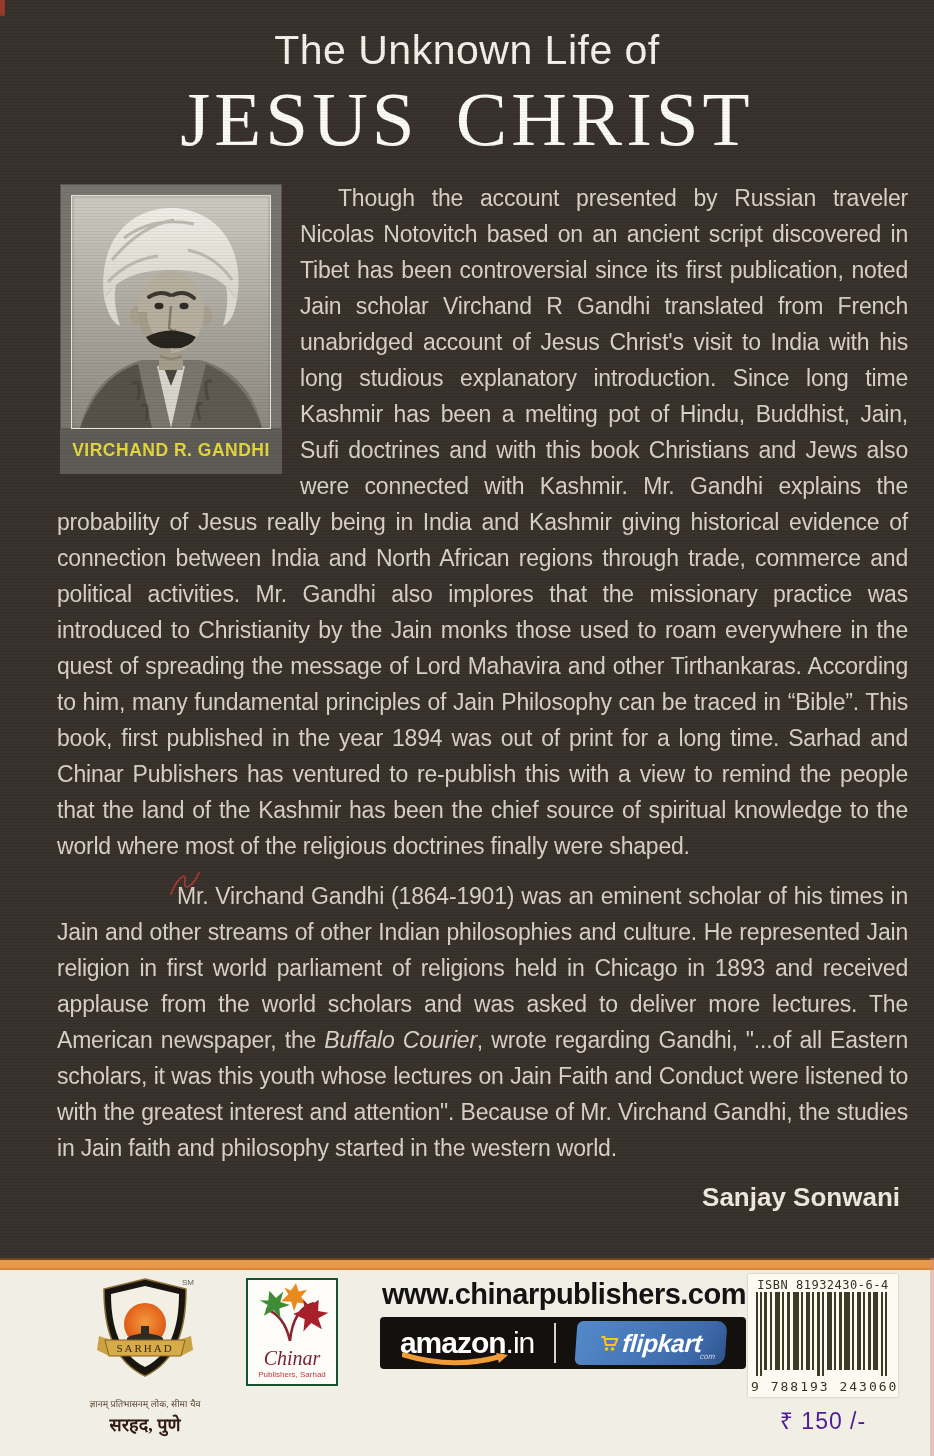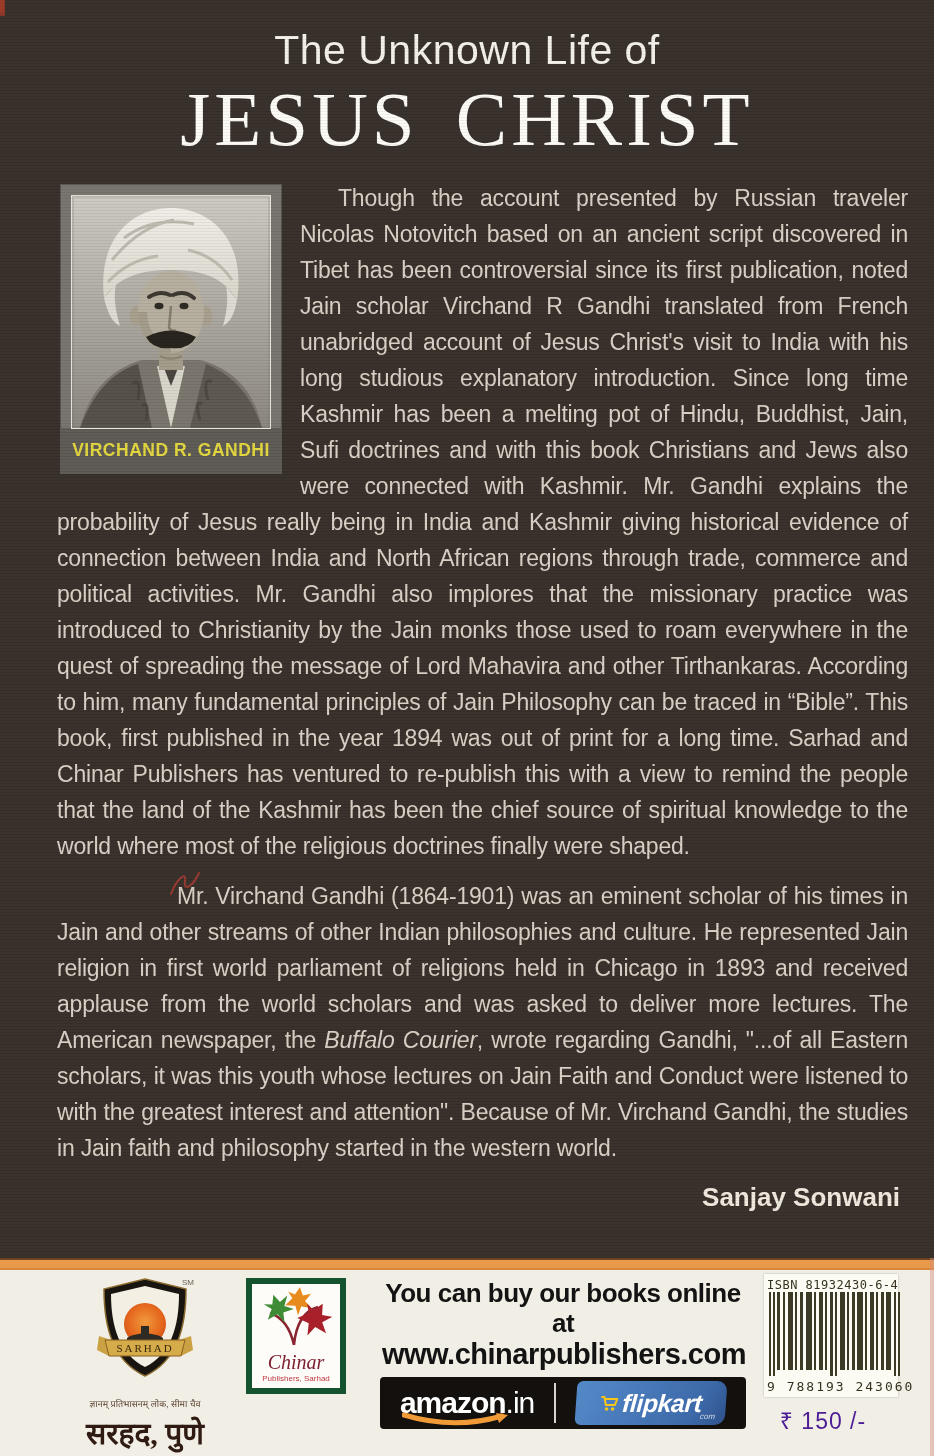--- a/index.html
+++ b/index.html
@@ -52,23 +52,23 @@
   .scribble{position:absolute;left:58px;top:656px;z-index:4;opacity:.8;}
 
   
   .footer{position:absolute;left:0;bottom:0;width:934px;height:198px;z-index:3;}
   .orange-band{height:12px;background:linear-gradient(to bottom,#6e4520 0 2px,#e89a4a 2px 10px,#d9883a 10px);}
   .cream{position:relative;height:186px;background:#f1eee5;}
 
   .sarhad{position:absolute;left:66px;top:6px;width:158px;text-align:center;color:#2f1b12;}
   .sarhad .sm{position:absolute;left:116px;top:2px;font-size:8px;color:#6a6257;}
   .sarhad .motto{font-size:9px;line-height:11px;color:#5c4332;margin-top:15px;white-space:nowrap;}
-  .sarhad .sname{font-family:"Liberation Serif",serif;font-size:30px;font-weight:bold;margin-top:2px;}
-
-  .chinar{position:absolute;left:246px;top:8px;width:88px;background:#fdfcf8;border:6px solid #14532d;text-align:center;padding:3px 0 4px;}
+  .sarhad .sname{font-family:"Liberation Serif",serif;font-size:18px;font-weight:bold;margin-top:2px;}
+
+  .chinar{position:absolute;left:246px;top:8px;width:88px;background:#fdfcf8;border:2px solid #14532d;text-align:center;padding:3px 0 4px;}
   .chinar .cname{font-family:"Liberation Serif",serif;font-style:italic;font-size:20px;color:#7d2030;margin-top:-2px;}
   .chinar .csub{font-size:8px;color:#c03a42;line-height:10px;}
 
   .buy{position:absolute;left:380px;top:8px;width:366px;text-align:center;color:#131313;}
   .buy1{font-size:26px;line-height:30px;font-weight:bold;letter-spacing:-.5px;}
   .buy2{font-size:29px;line-height:32px;font-weight:bold;letter-spacing:-.5px;text-align:right;}
   .shopbar{
     margin-top:7px;height:52px;background:#13100d;border-radius:4px;
     display:flex;align-items:center;justify-content:space-evenly;
   }
@@ -79,21 +79,21 @@
   .fk-tile{
     position:relative;height:44px;width:150px;border-radius:6px 10px 10px 6px;
     background:linear-gradient(120deg,#548ac9,#3d69a9 78%,#2e528b);
     display:flex;align-items:center;justify-content:center;
     transform:skewX(-4deg);
   }
   .fk{color:#fff;font-weight:bold;font-style:italic;font-size:25px;letter-spacing:-.5px;margin-left:4px;}
   .fkcom{position:absolute;right:10px;bottom:4px;font-size:8px;color:#cfd8e6;font-style:italic;}
 
   .barcode-wrap{position:absolute;left:748px;top:4px;width:150px;text-align:center;}
-  .barcode-label{background:#fbfbf4;padding:4px 3px 3px;box-shadow:0 0 2px rgba(0,0,0,.25);margin-left:16px;}
+  .barcode-label{background:#fbfbf4;padding:4px 3px 3px;box-shadow:0 0 2px rgba(0,0,0,.25);}
   .isbn{font-family:"DejaVu Sans Mono",monospace;font-size:12px;letter-spacing:.5px;color:#36321f;white-space:nowrap;}
   .digits{font-family:"DejaVu Sans Mono",monospace;font-size:13px;letter-spacing:2px;color:#36321f;margin-top:-1px;white-space:nowrap;}
   .price{margin-top:7px;font-size:23px;color:#4c1d95;letter-spacing:1px;}
 </style>
 </head>
 <body>
 
 <div class="page">
 
   <div class="edge-mark m1"></div>
@@ -206,21 +206,20 @@
           </g>
           <g transform="translate(54,32) rotate(30) scale(1.25)">
             <path d="M0 -14 L4 -6 L12 -9 L7 -1 L14 5 L4 5 L2 14 L-2 5 L-12 6 L-6 -2 L-11 -8 L-4 -6 Z" fill="#a8212a"></path>
           </g>
         </svg>
         <div class="cname">Chinar</div>
         <div class="csub">Publishers, Sarhad</div>
       </div>
 
       <div class="buy">
-        <div class="buy1">You can buy our books online at</div>
         <div class="buy2">www.chinarpublishers.com</div>
         <div class="shopbar">
           <div class="amazon">
             <span>amazon</span><span class="tld">.in</span>
             <svg width="112" height="18" viewBox="0 0 112 18">
               <path d="M2 3 Q52 18 100 4" stroke="#f19a38" stroke-width="5" fill="none" stroke-linecap="round"></path>
               <path d="M94 1 L106 3 L97 11 Z" fill="#f19a38"></path>
             </svg>
           </div>
           <div class="sep"></div>

